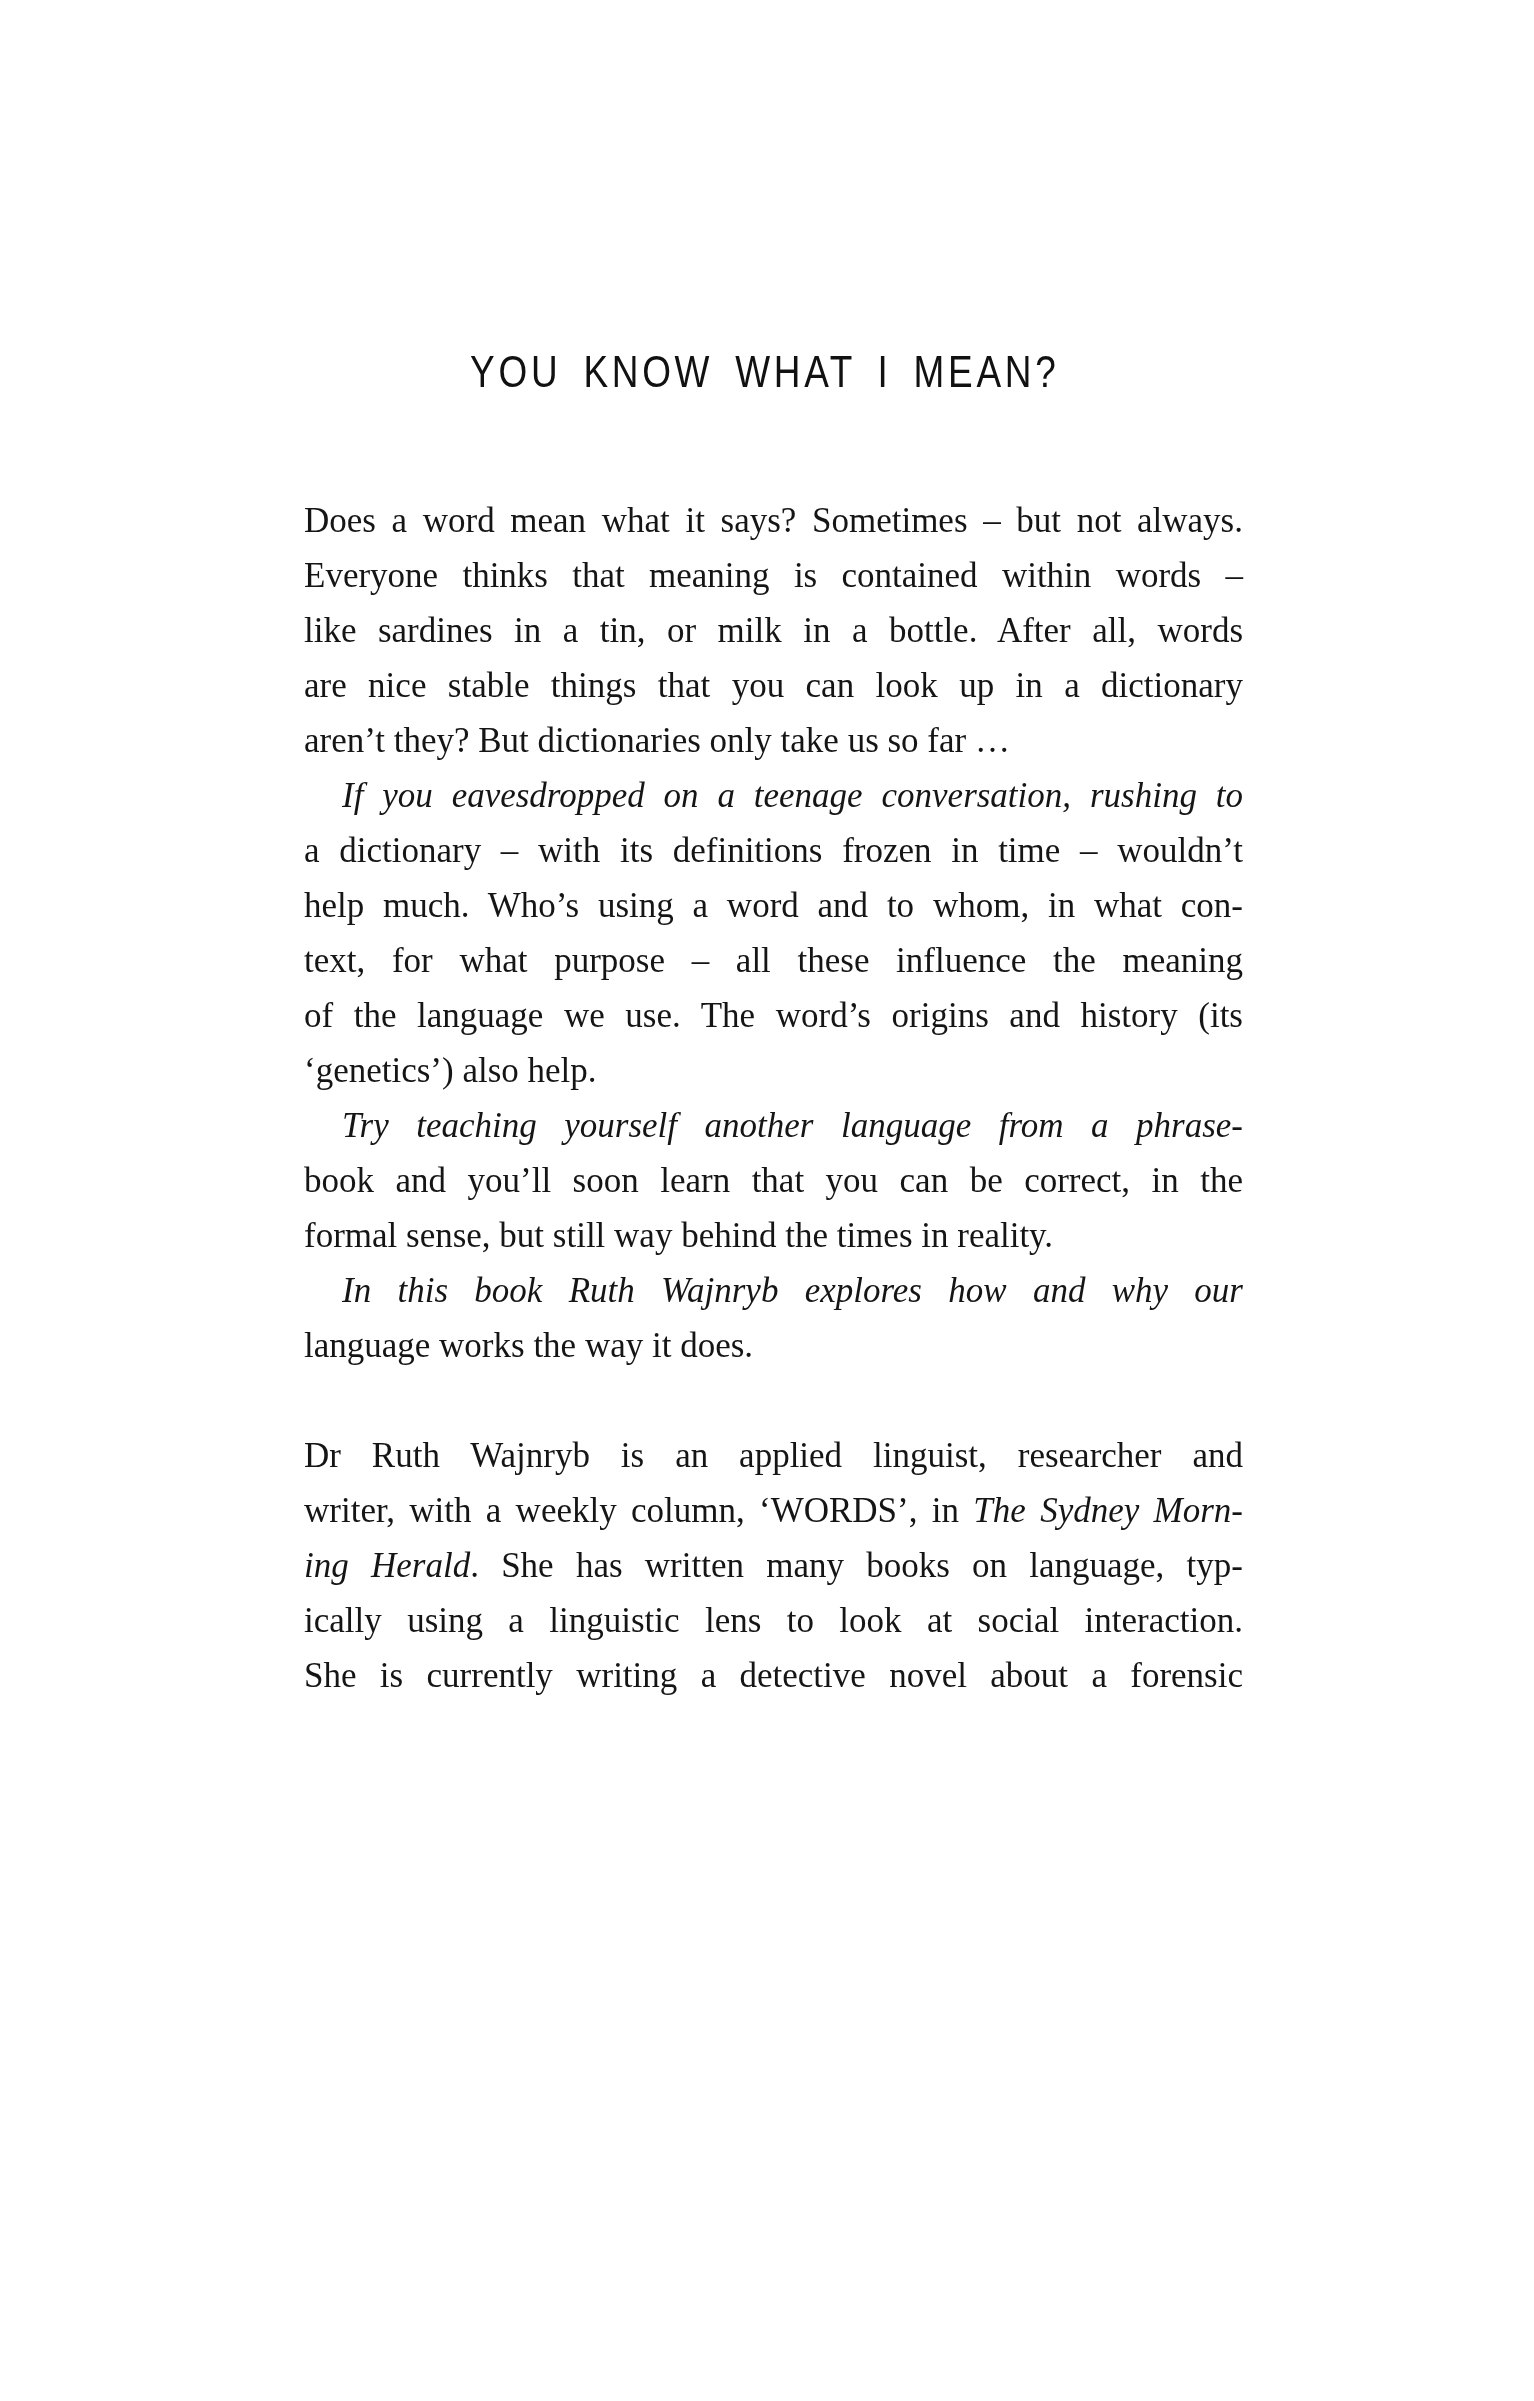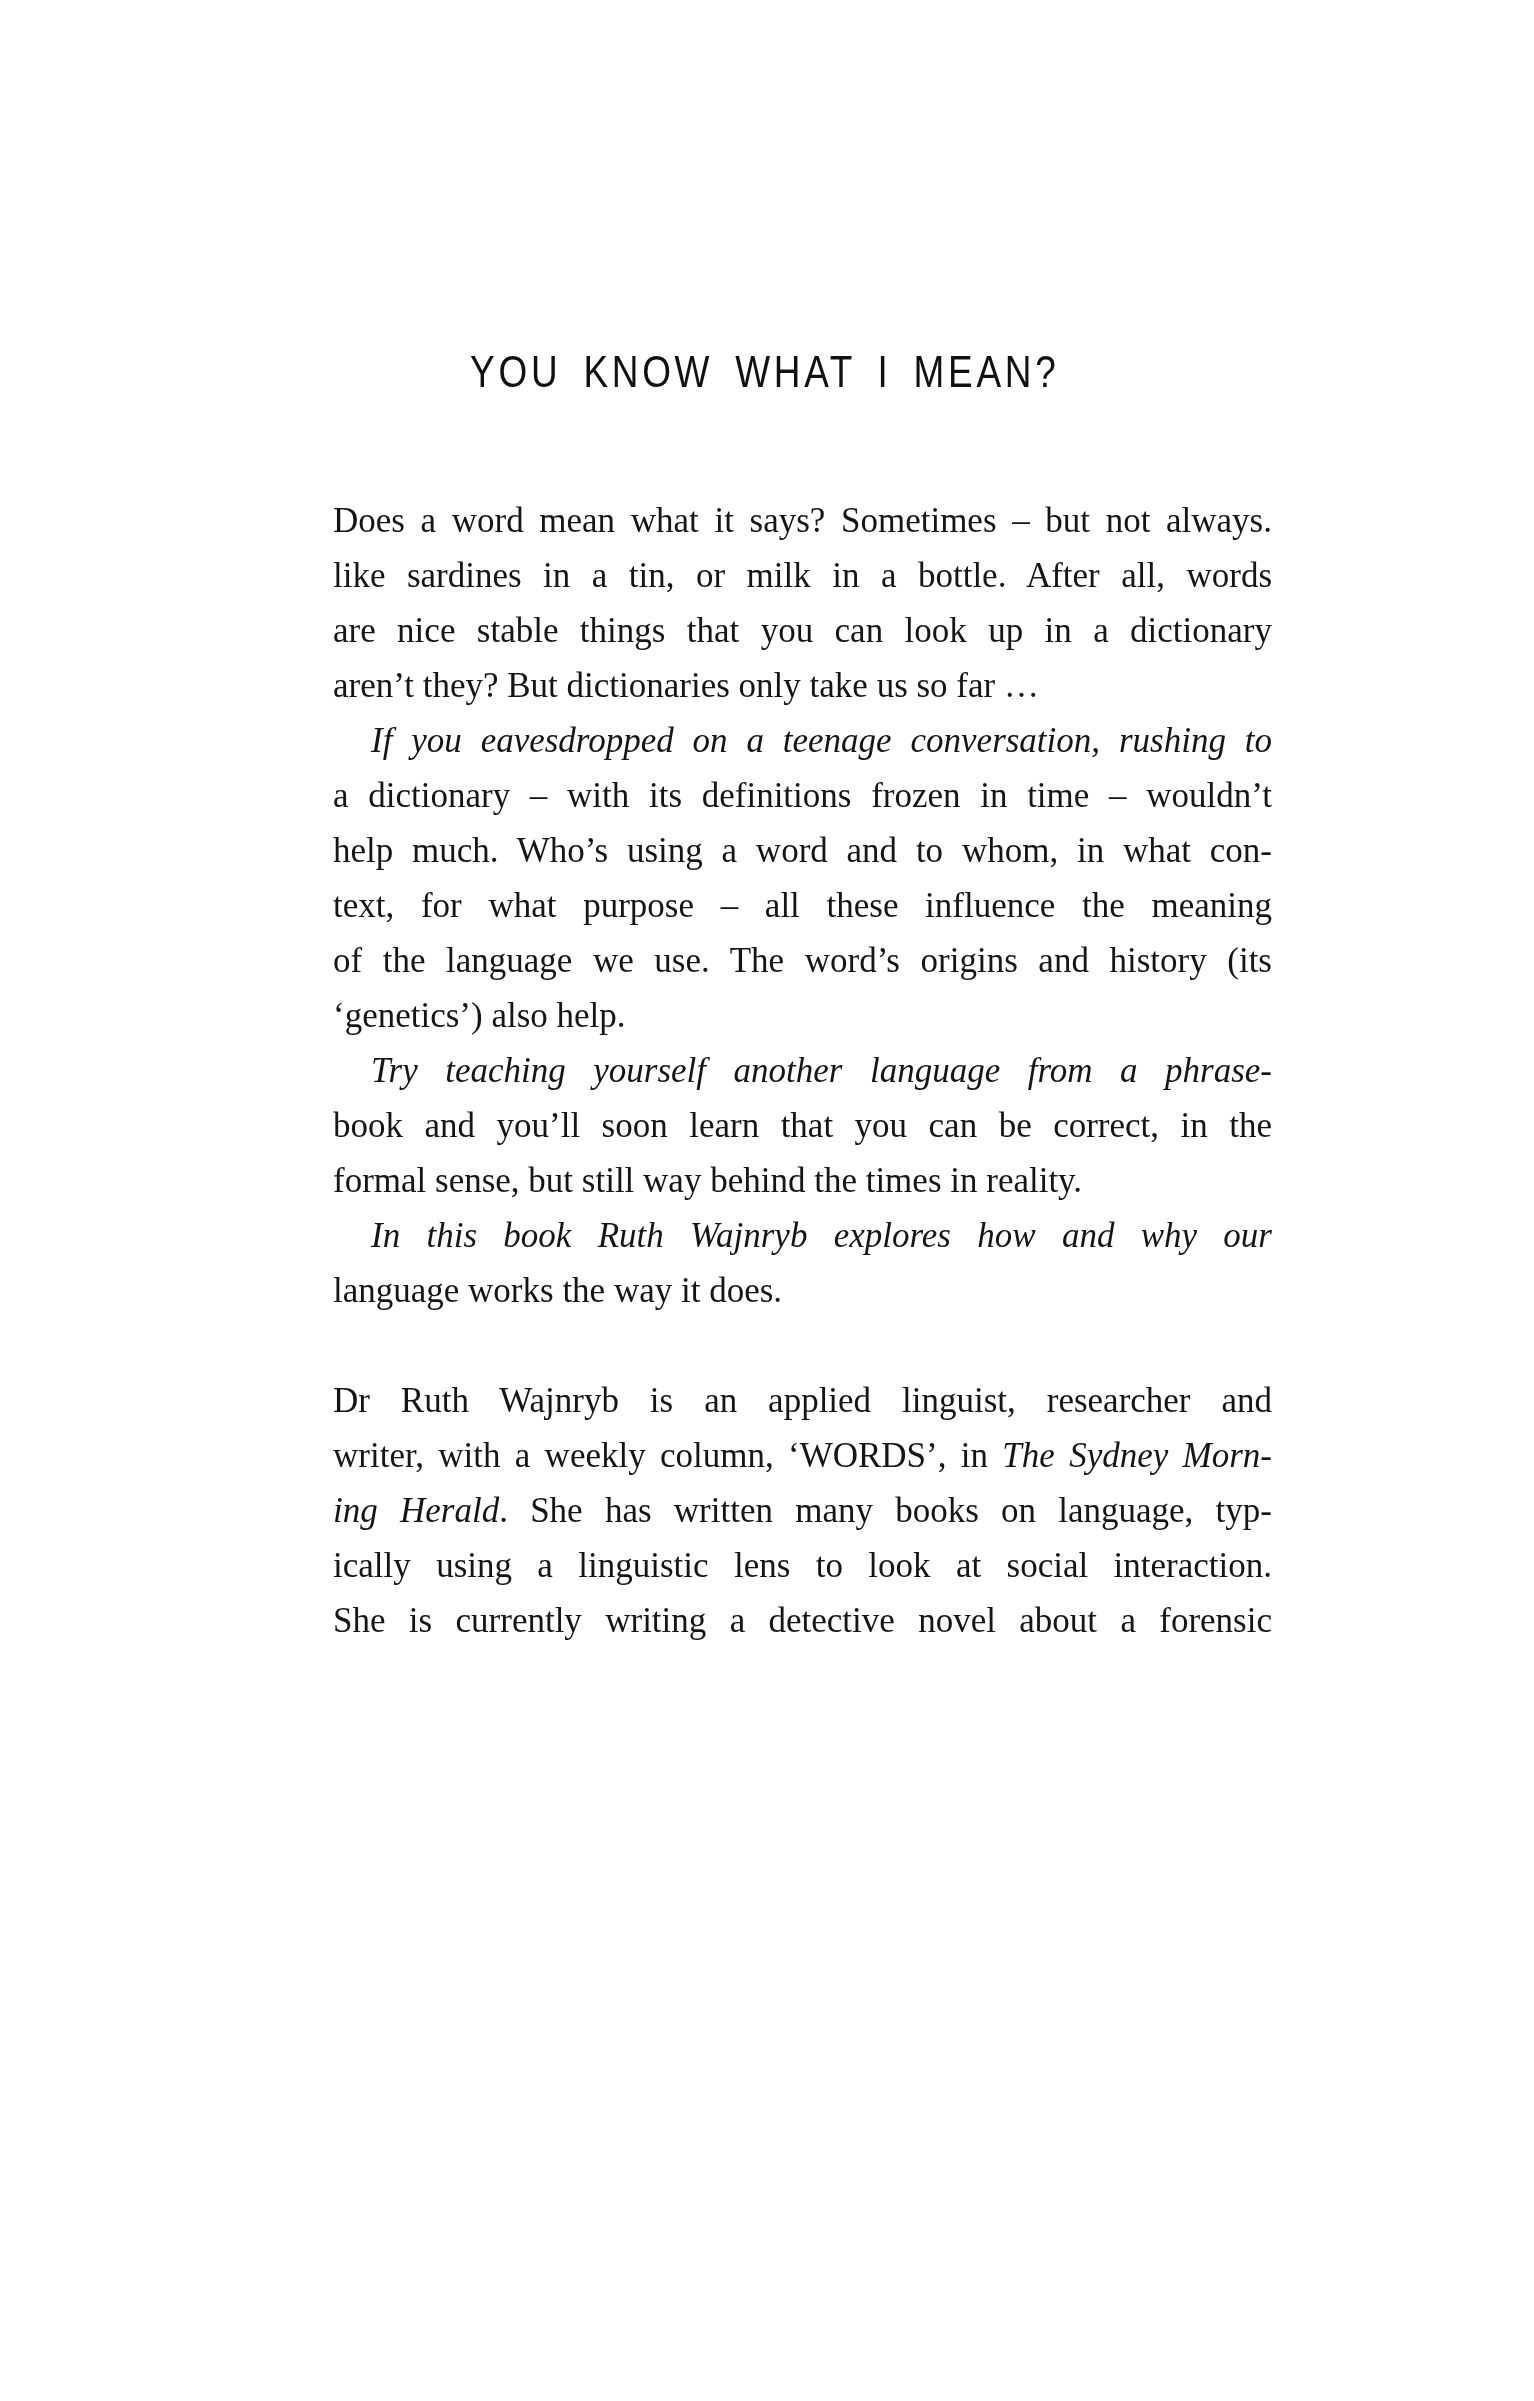--- a/index.html
+++ b/index.html
@@ -36,21 +36,20 @@
     white-space: nowrap;
   }
   .body-text {
     position: absolute;
     left: 304px;
     top: 493px;
     width: 939px;
     font-size: 35px;
     line-height: 55px;
     color: #151515;
-    margin-left: 29px;
   }
   .para { margin: 0; }
   .line {
     text-align: justify;
     text-align-last: justify;
     min-height: 55px;
   }
   .line.final {
     text-align-last: left;
   }
@@ -67,20 +66,21 @@
 </head>
 <body>
 
 <div class="page">
   <div class="title-wrap">
     <h1 class="title">YOU KNOW WHAT I MEAN?</h1>
   </div>
   <div class="body-text">
       <div class="para">
         <div class="line">Does a word mean what it says? Sometimes – but not always.</div>
+        <div class="line">Everyone thinks that meaning is contained within words –</div>
         <div class="line">like sardines in a tin, or milk in a bottle. After all, words</div>
         <div class="line">are nice stable things that you can look up in a dictionary</div>
         <div class="line final">aren’t they? But dictionaries only take us so far …</div>
       </div>
       <div class="para">
         <div class="line indent">If you eavesdropped on a teenage conversation, rushing to</div>
         <div class="line">a dictionary – with its definitions frozen in time – wouldn’t</div>
         <div class="line">help much. Who’s using a word and to whom, in what con-</div>
         <div class="line">text, for what purpose – all these influence the meaning</div>
         <div class="line">of the language we use. The word’s origins and history (its</div>

